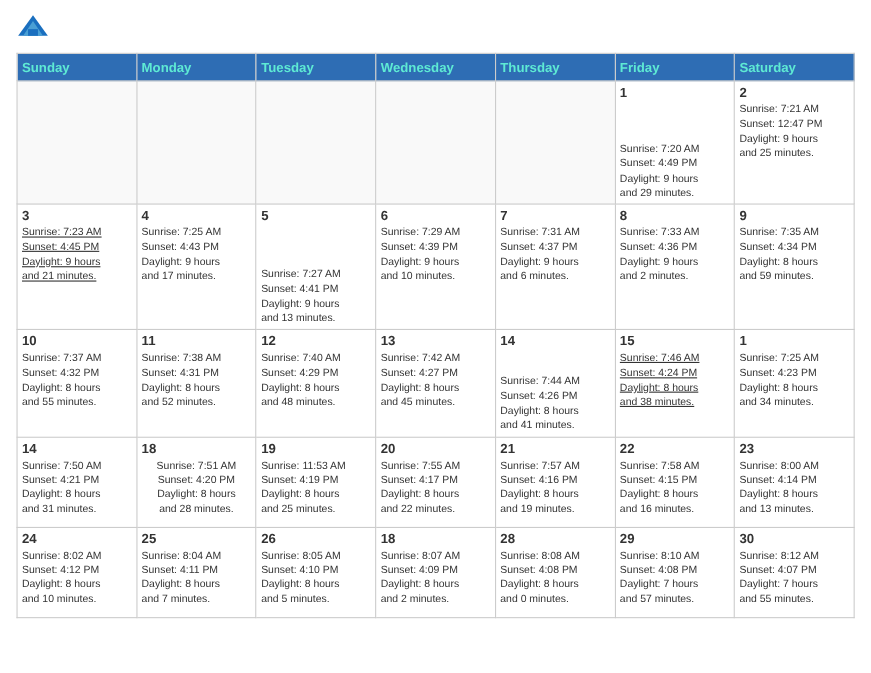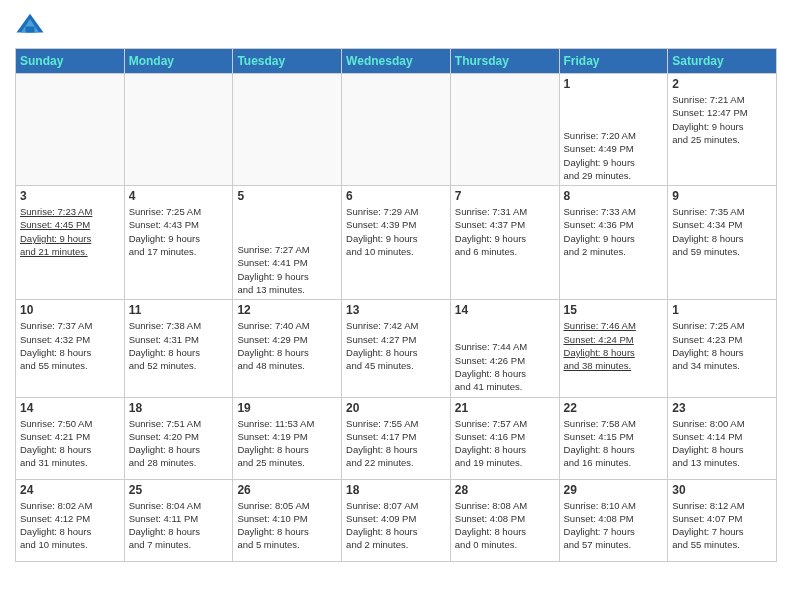--- a/index.html
+++ b/index.html
@@ -256,21 +256,21 @@
         <tr>
           <td>
             <span class="day-number">14</span>
             <div class="day-info" style="white-space: pre-line;">Sunrise: 7:50 AM
 Sunset: 4:21 PM
 Daylight: 8 hours
 and 31 minutes.</div>
           </td>
           <td>
             <span class="day-number">18</span>
-            <div class="day-info" style="white-space: pre-line;">Sunrise: 7:51 AM
+            <div class="day-info" style="white-space: pre-line; text-align: center;">Sunrise: 7:51 AM
 Sunset: 4:20 PM
 Daylight: 8 hours
 and 28 minutes.</div>
           </td>
           <td>
             <span class="day-number">19</span>
             <div class="day-info" style="white-space: pre-line;">Sunrise: 11:53 AM
 Sunset: 4:19 PM
 Daylight: 8 hours
 and 25 minutes.</div>

